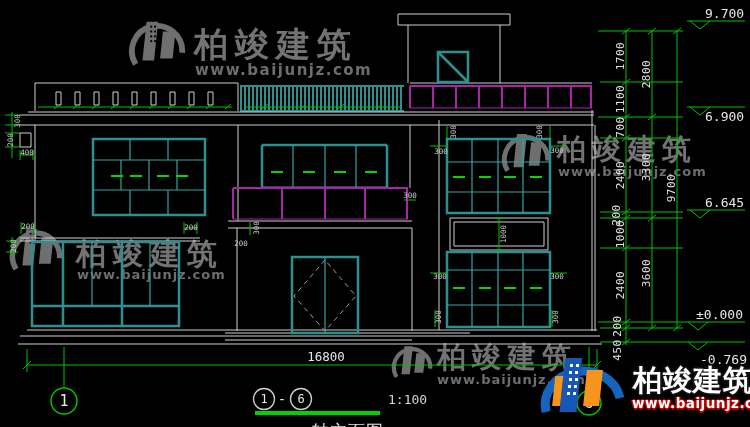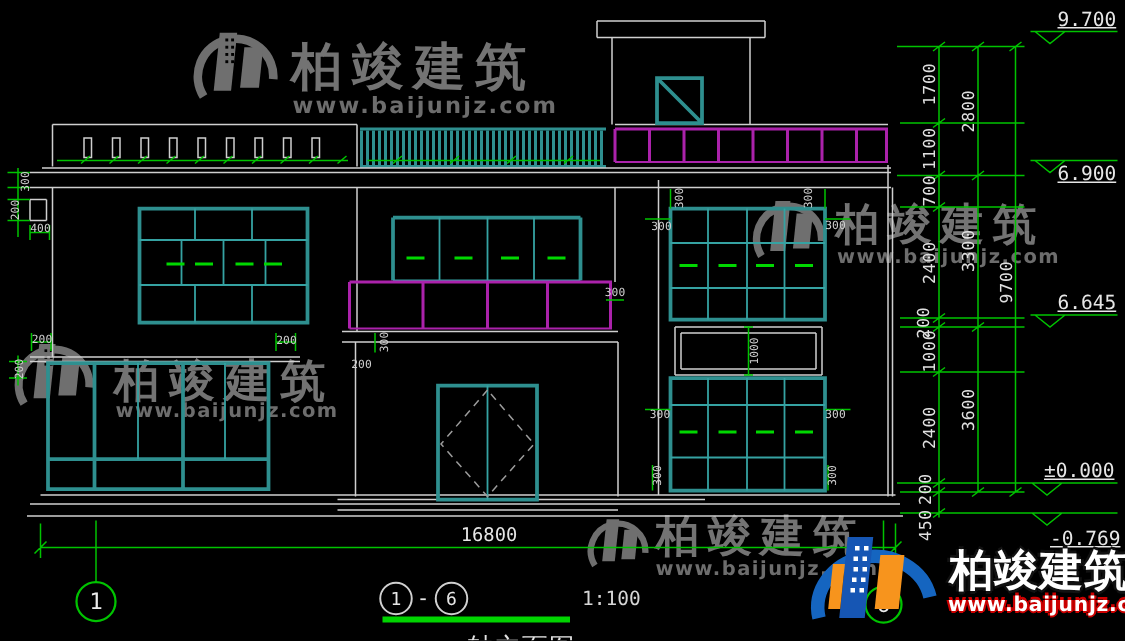--- a/index.html
+++ b/index.html
@@ -9,21 +9,21 @@
   
   .td{position:absolute;transform:translate(-50%,-50%);font:7.5px "DejaVu Sans Mono",monospace;
       color:#cfcfcf;white-space:nowrap;z-index:5;}
   .td.v{transform:translate(-50%,-50%) rotate(-90deg);}
   
   .rdim{position:absolute;transform:translate(-50%,-50%) rotate(-90deg);
         font:11px "DejaVu Sans Mono",monospace;color:#e0e0e0;letter-spacing:.5px;
         white-space:nowrap;z-index:5;}
   
   .lvl{position:absolute;font:13px "DejaVu Sans Mono",monospace;color:#e6e6e6;
-       white-space:nowrap;z-index:5;text-decoration:underline;}
+       white-space:nowrap;z-index:5;}
   .dimbig{position:absolute;transform:translate(-50%,-50%);font:12.5px "DejaVu Sans Mono",monospace;
        color:#e6e6e6;white-space:nowrap;z-index:5;}
   
   .slats{position:absolute;left:240px;top:85px;width:164px;height:27px;box-sizing:border-box;
        border-top:2px solid #2e8f8f;border-bottom:2px solid #2e8f8f;
        background:repeating-linear-gradient(90deg,#2e8f8f 0 1.8px,transparent 1.8px 4px);z-index:2;}
   
   .bub{position:absolute;transform:translate(-50%,-50%);color:#eaeaea;
        font:15px "DejaVu Sans Mono",monospace;z-index:6;}
   .tbub{position:absolute;transform:translate(-50%,-50%);color:#e6e6e6;

